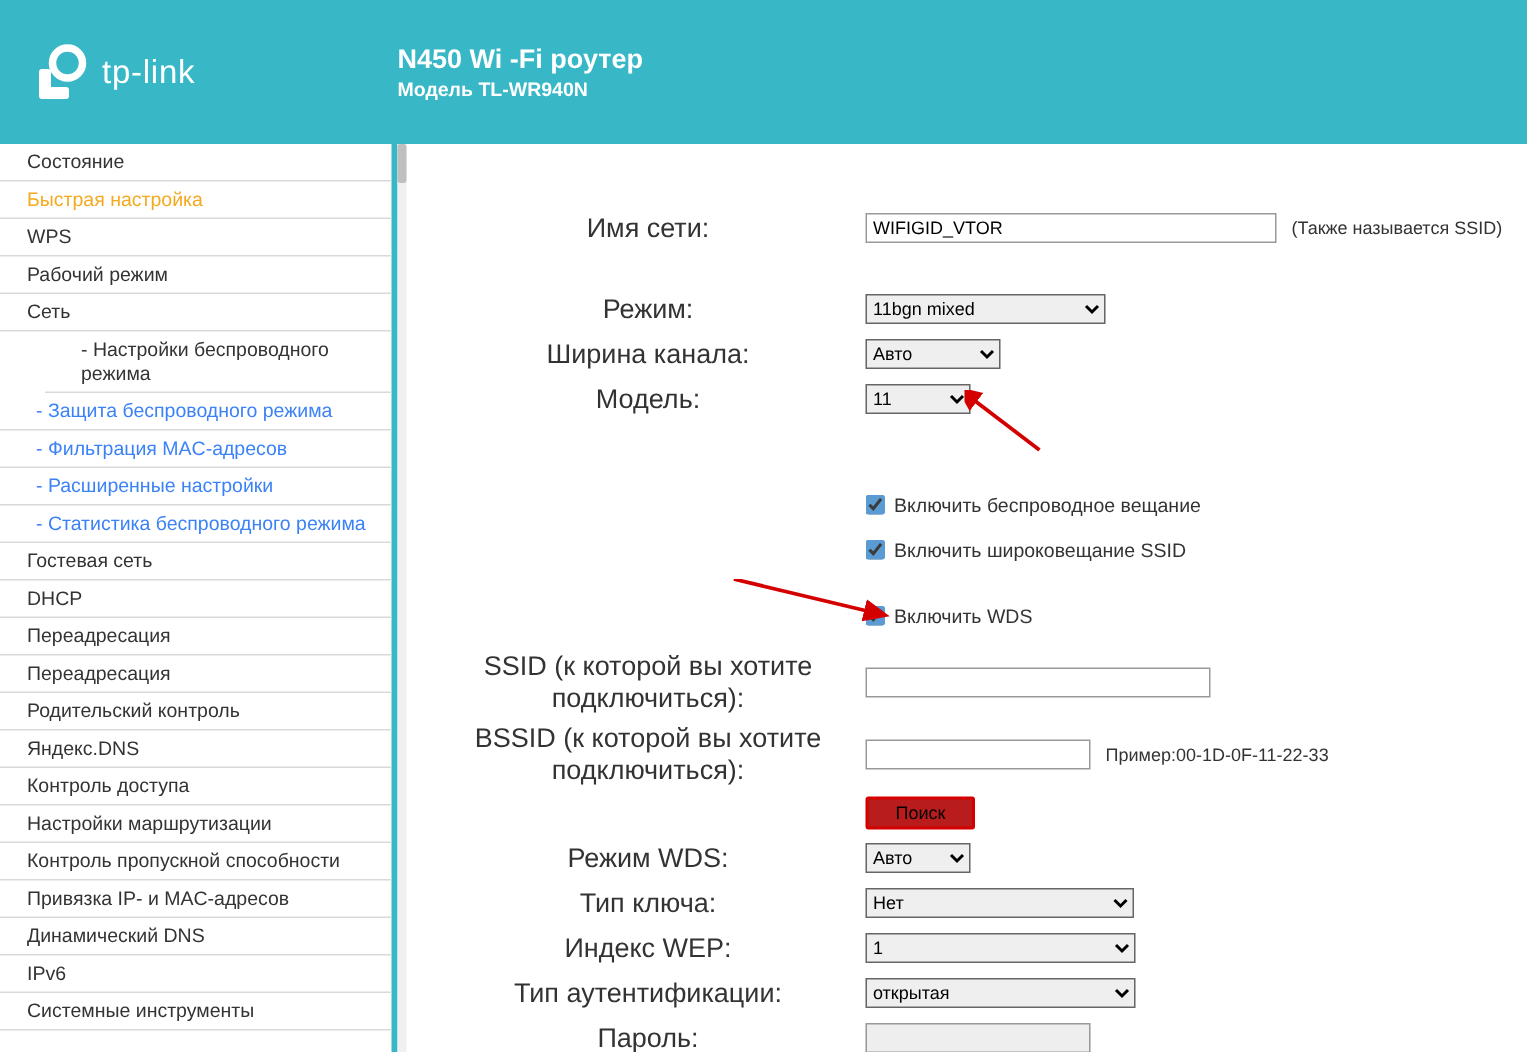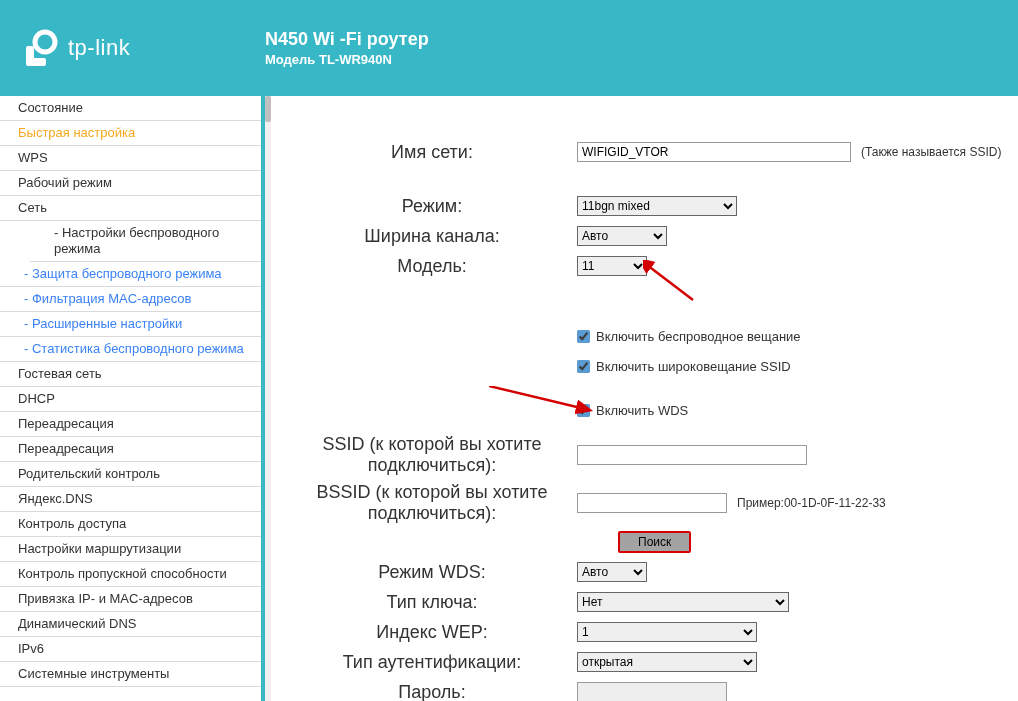--- a/index.html
+++ b/index.html
@@ -54,22 +54,22 @@
     height: 20px; border:1px solid #999; padding:1px 4px; font-size:12px;
   }
   select {
     height: 20px; border:1px solid #666; font-size:12px; background:#efefef;
   }
   .hint { font-size:12px; color:#333; margin-left:4px; }
   .cb-row { display:flex; align-items:center; gap:6px; font-size:13px; }
   .cb-row input { accent-color:#5a9bd4; }
   hr { border:none; border-top:1px solid #ccc; margin:10px 0 14px 0; }
   .btn {
-    border:1px solid #999; background:#a3a3a3; padding:2px 14px;
-    font-size:12px; cursor:pointer; border-radius:2px;margin-left:41px;
+    border:1px solid #999; background:#b91c1c; padding:2px 14px;
+    font-size:12px; cursor:pointer; border-radius:2px;
   }
   .btn-search { border:2px solid #d40000; padding:2px 18px; }
 
   .chan-wrap{ position:relative; display:inline-block;}
 </style>
 </head>
 <body>
 
 <div class="header">
   <div class="logo-wrap">
@@ -223,21 +223,21 @@
     </div>
     <div class="form-row">
       <div class="form-label">Режим WDS:</div>
       <div class="form-field">
         <select style="width:70px"><option>Авто</option></select>
       </div>
     </div>
     <div class="form-row">
       <div class="form-label">Тип ключа:</div>
       <div class="form-field">
-        <select style="width:212px"><option>Нет</option></select>
+        <select style="width:179px"><option>Нет</option></select>
       </div>
     </div>
     <div class="form-row">
       <div class="form-label">Индекс WEP:</div>
       <div class="form-field">
         <select style="width:180px"><option>1</option></select>
       </div>
     </div>
     <div class="form-row">
       <div class="form-label">Тип аутентификации:</div>

